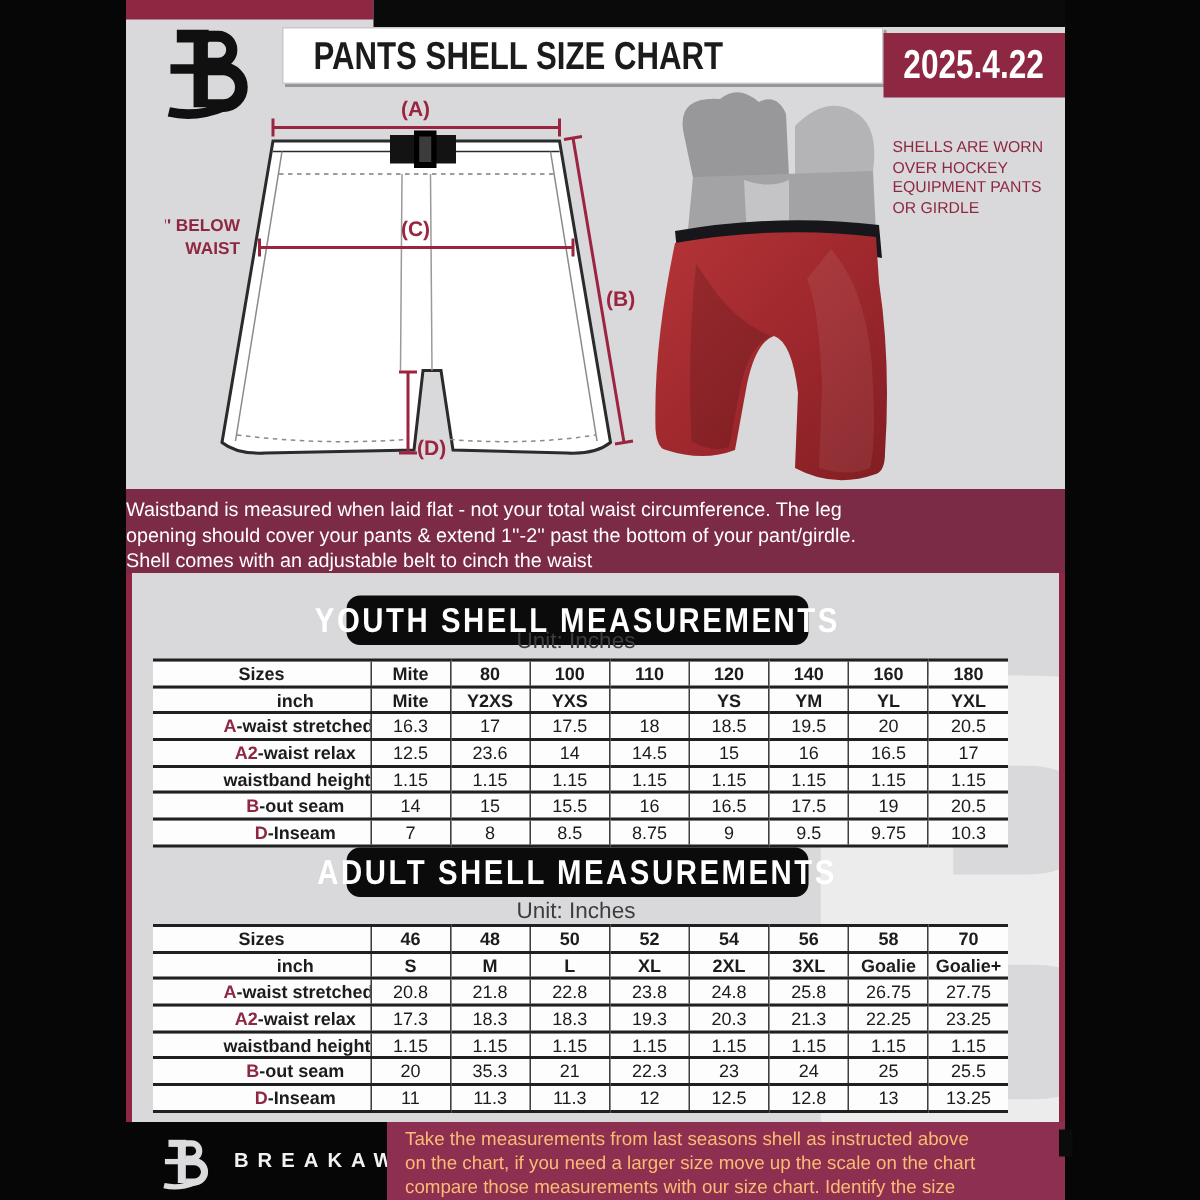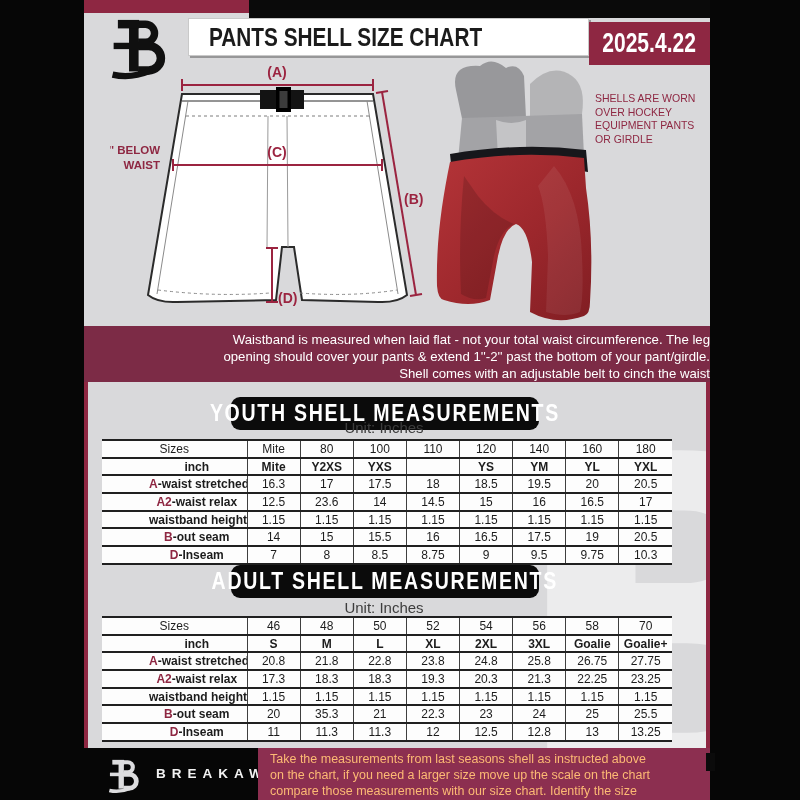--- a/index.html
+++ b/index.html
@@ -23,21 +23,21 @@
   .date-text { color:#fff; font-size:27px; font-weight:bold; transform:scaleX(.78); white-space:nowrap; }
 
   
   .shorts-svg { position:absolute; left:26px; top:64px; width:320px; height:255px; }
   .pants-svg  { position:absolute; left:350px; top:56px; width:180px; height:272px; }
   .side-note { position:absolute; left:511px; top:92px; width:110px; color:#8e2742;
                font-size:10.5px; line-height:13.5px; font-weight:500; }
 
   
   .notice { position:absolute; left:0; top:326px; width:626px; height:56px; background:#7c2b46;
-            color:#fff; text-align:right; font-size:13.2px; line-height:17px; padding-top:5px; font-weight:500; }
+            color:#fff; text-align:left; font-size:13.2px; line-height:17px; padding-top:5px; font-weight:500; }
 
   
   .tables-bg { position:absolute; left:0; top:382px; width:626px; height:366px; background:#8e2742; }
   .tables-panel { position:absolute; left:4px; top:382px; width:618px; height:366px; background:#d9d9db; overflow:hidden; }
   .watermark { position:absolute; left:416px; top:14px; font-family:"DejaVu Sans", sans-serif; font-weight:bold;
                font-size:470px; line-height:470px; color:rgba(255,255,255,.5); }
 
   .section-banner { position:absolute; left:143px; width:308px; height:33px; background:#0b0b0b; border-radius:9px;
                     display:flex; align-items:center; justify-content:center; }
   .banner-youth { top:3px;margin-top:12px; }
@@ -50,21 +50,21 @@
 
   table.meas { position:absolute; left:14px; width:570px; border-collapse:collapse; table-layout:fixed;
                background:transparent; font-size:12px; color:#1c1c1c; }
   .table-youth { top:57px; }
   .table-adult { top:234px; }
   table.meas th, table.meas td { height:17.7px; text-align:center; vertical-align:middle; padding:0 2px;
                background:#fdfdfd; border-left:1px solid #3f3f3f; border-right:1px solid #3f3f3f;
                border-top:2px solid #202020; border-bottom:2px solid #202020; white-space:nowrap; overflow:hidden; }
   table.meas th:first-child, table.meas td:first-child { border-left:none; }
   table.meas th:last-child,  table.meas td:last-child  { border-right:none; }
-  table.meas th { font-weight:normal; }
+  table.meas th { font-weight:bold; }
   table.meas .hdr-row td { font-weight:bold; }
   table.meas td.lab { font-weight:bold;padding-left:47px; }
   table.meas .pfx { color:#8e2742; font-weight:bold; }
 
   
   .footer { position:absolute; left:0; top:748px; width:800px; height:52px; background:#060606; }
   .footer-logo { position:absolute; left:104px; top:8px; width:38px; height:38px; }
   .brand { position:absolute; left:156px; top:18px; color:#f2f2f2; font-size:13.5px; font-weight:bold;
            letter-spacing:6px; white-space:nowrap; }
   .footer-note { position:absolute; left:258px; top:0; width:452px; height:52px; background:#8c2f50;

